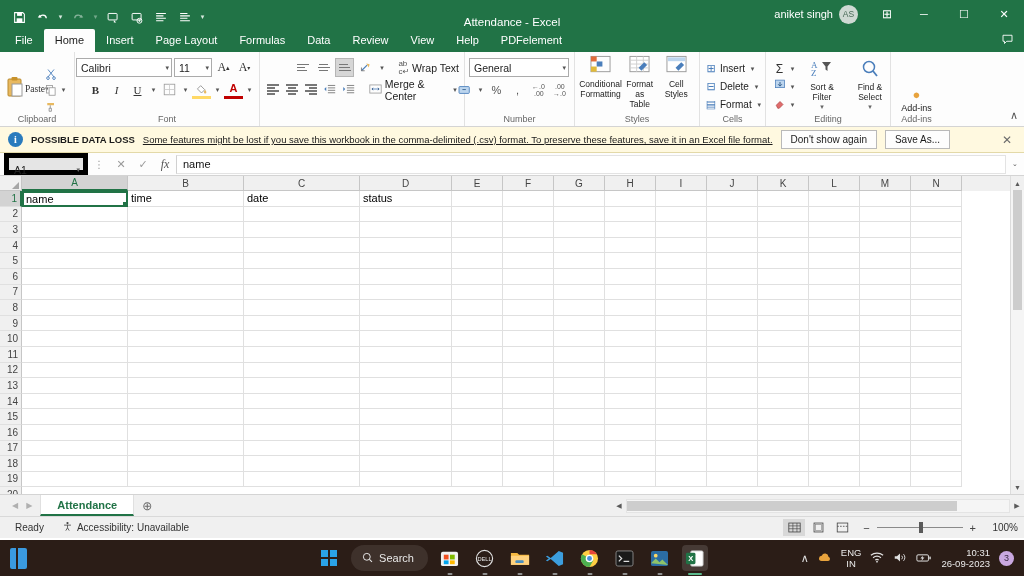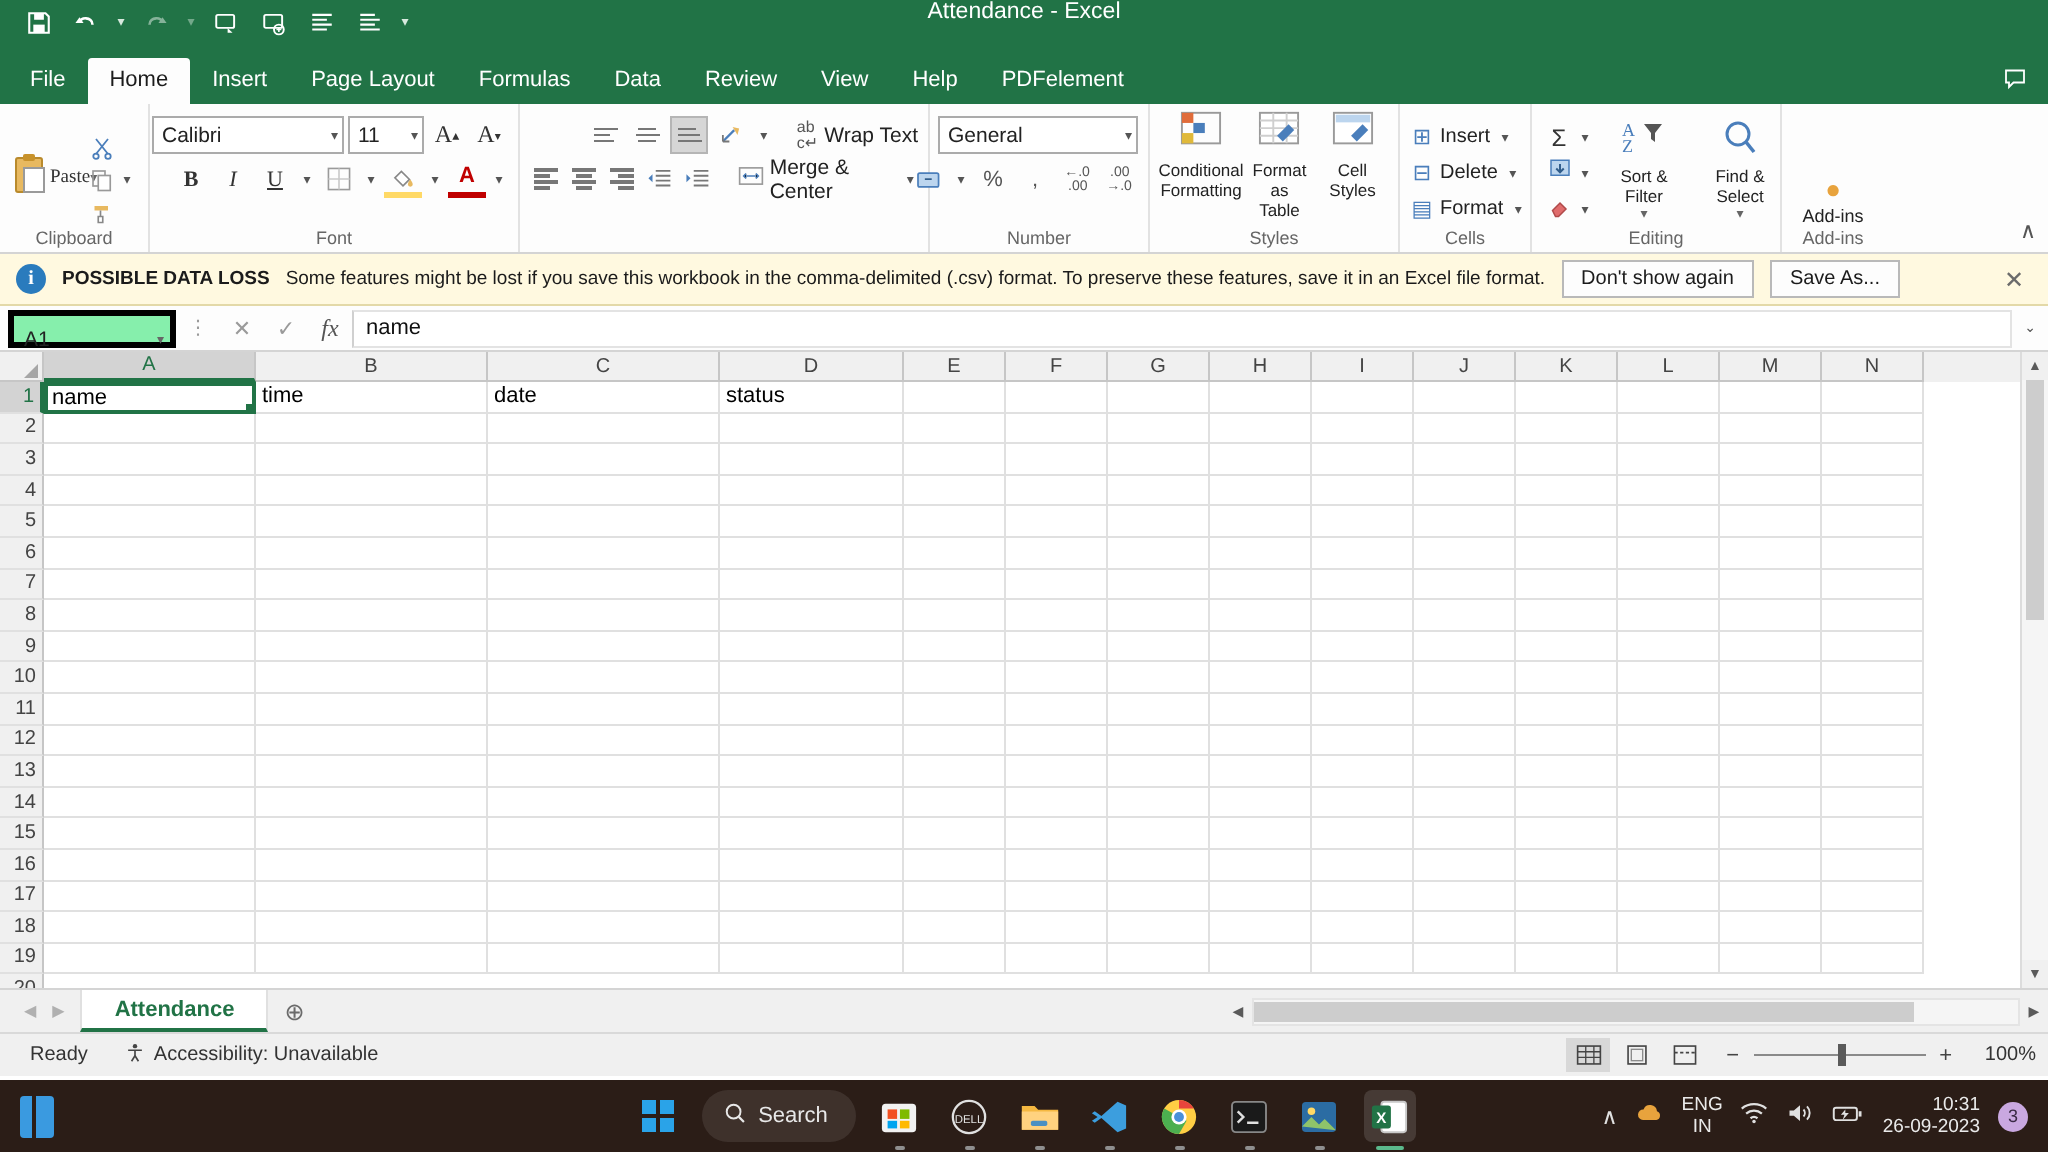--- a/index.html
+++ b/index.html
@@ -7,21 +7,21 @@
     width: 1024px; height: 576px;
     overflow: hidden;
     font-family: "Liberation Sans", sans-serif;
     background: #fff;
   }
   body { position: relative; }
 
   
   .titlebar {
     height: 28px; background: #217346; position: relative;
-    display: flex; align-items: flex-start;
+    display: flex; align-items: flex-end;
   }
   .qat { display: flex; align-items: center; gap: 2px; padding-left: 8px; }
   .qat-btn {
     width: 22px; height: 22px; display: flex; align-items: center; justify-content: center;
     color: #fff; font-size: 12px; line-height: 1; position: relative;
   }
   .qat-caret { font-size: 7px; color: #d7e9de; width: 9px; text-align: center; }
   .title-text {
     position: absolute; left: 0; right: 0; text-align: center;
     color: #fff; font-size: 11.5px; pointer-events: none;
@@ -161,34 +161,34 @@
   .warnbar {
     height: 26px; background: #fff9e0; border-bottom: 1px solid #e3d9a8;
     display: flex; align-items: center; padding: 0 8px; gap: 8px;
   }
   .warn-i {
     width: 15px; height: 15px; border-radius: 50%; background: #2a7bbd; color: #fff;
     font-size: 10px; font-weight: bold; display: flex; align-items: center; justify-content: center;
     font-family: "Liberation Serif", serif;
   }
   .warn-title { font-size: 9.5px; color: #1b1b1b; font-weight: bold; white-space: nowrap; }
-  .warn-msg { font-size: 9.5px; color: #1b1b1b; white-space: nowrap; }
+  .warn-msg { font-size: 9.5px; color: #1b1b1b; text-decoration: underline; white-space: nowrap; }
   .warn-btn {
     border: 1px solid #b9b9b9; background: #fdfdfd; font-size: 10px; color: #1b1b1b;
     height: 19px; padding: 0 9px; display: flex; align-items: center; white-space: nowrap;
   }
   .warn-close { margin-left: auto; font-size: 12px; color: #6b6b6b; padding: 0 4px; }
 
   
   .fbar {
     height: 23px; background: #fdfdfd; display: flex; align-items: center;
     border-bottom: 1px solid #d4d4d4; padding: 0 2px;
   }
   .namebox {
-    width: 84px; height: 19px; border: 3px solid #000000; background: #86efac;
+    width: 84px; height: 19px; border: 5px solid #000000; background: #e5e5e5;
     display: flex; align-items: center; font-size: 10.5px; color: #222; padding: 12px 3px 0 5px;
     margin-left: 2px;
   }
   .namebox .nv { flex: 1; }
   .namebox .nc { font-size: 7px; color: #666; }
   .fdots { color: #9a9a9a; font-size: 10px; padding: 0 6px; letter-spacing: 0; }
   .fb-ico { width: 22px; text-align: center; font-size: 11px; color: #9a9a9a; }
   .fb-ico.fx { color: #555; font-family: "Liberation Serif", serif; font-style: italic; font-size: 12px; }
   .fb-input {
     flex: 1; height: 19px; border: 1px solid #e3e3e3; border-left: 1px solid #d0d0d0;

